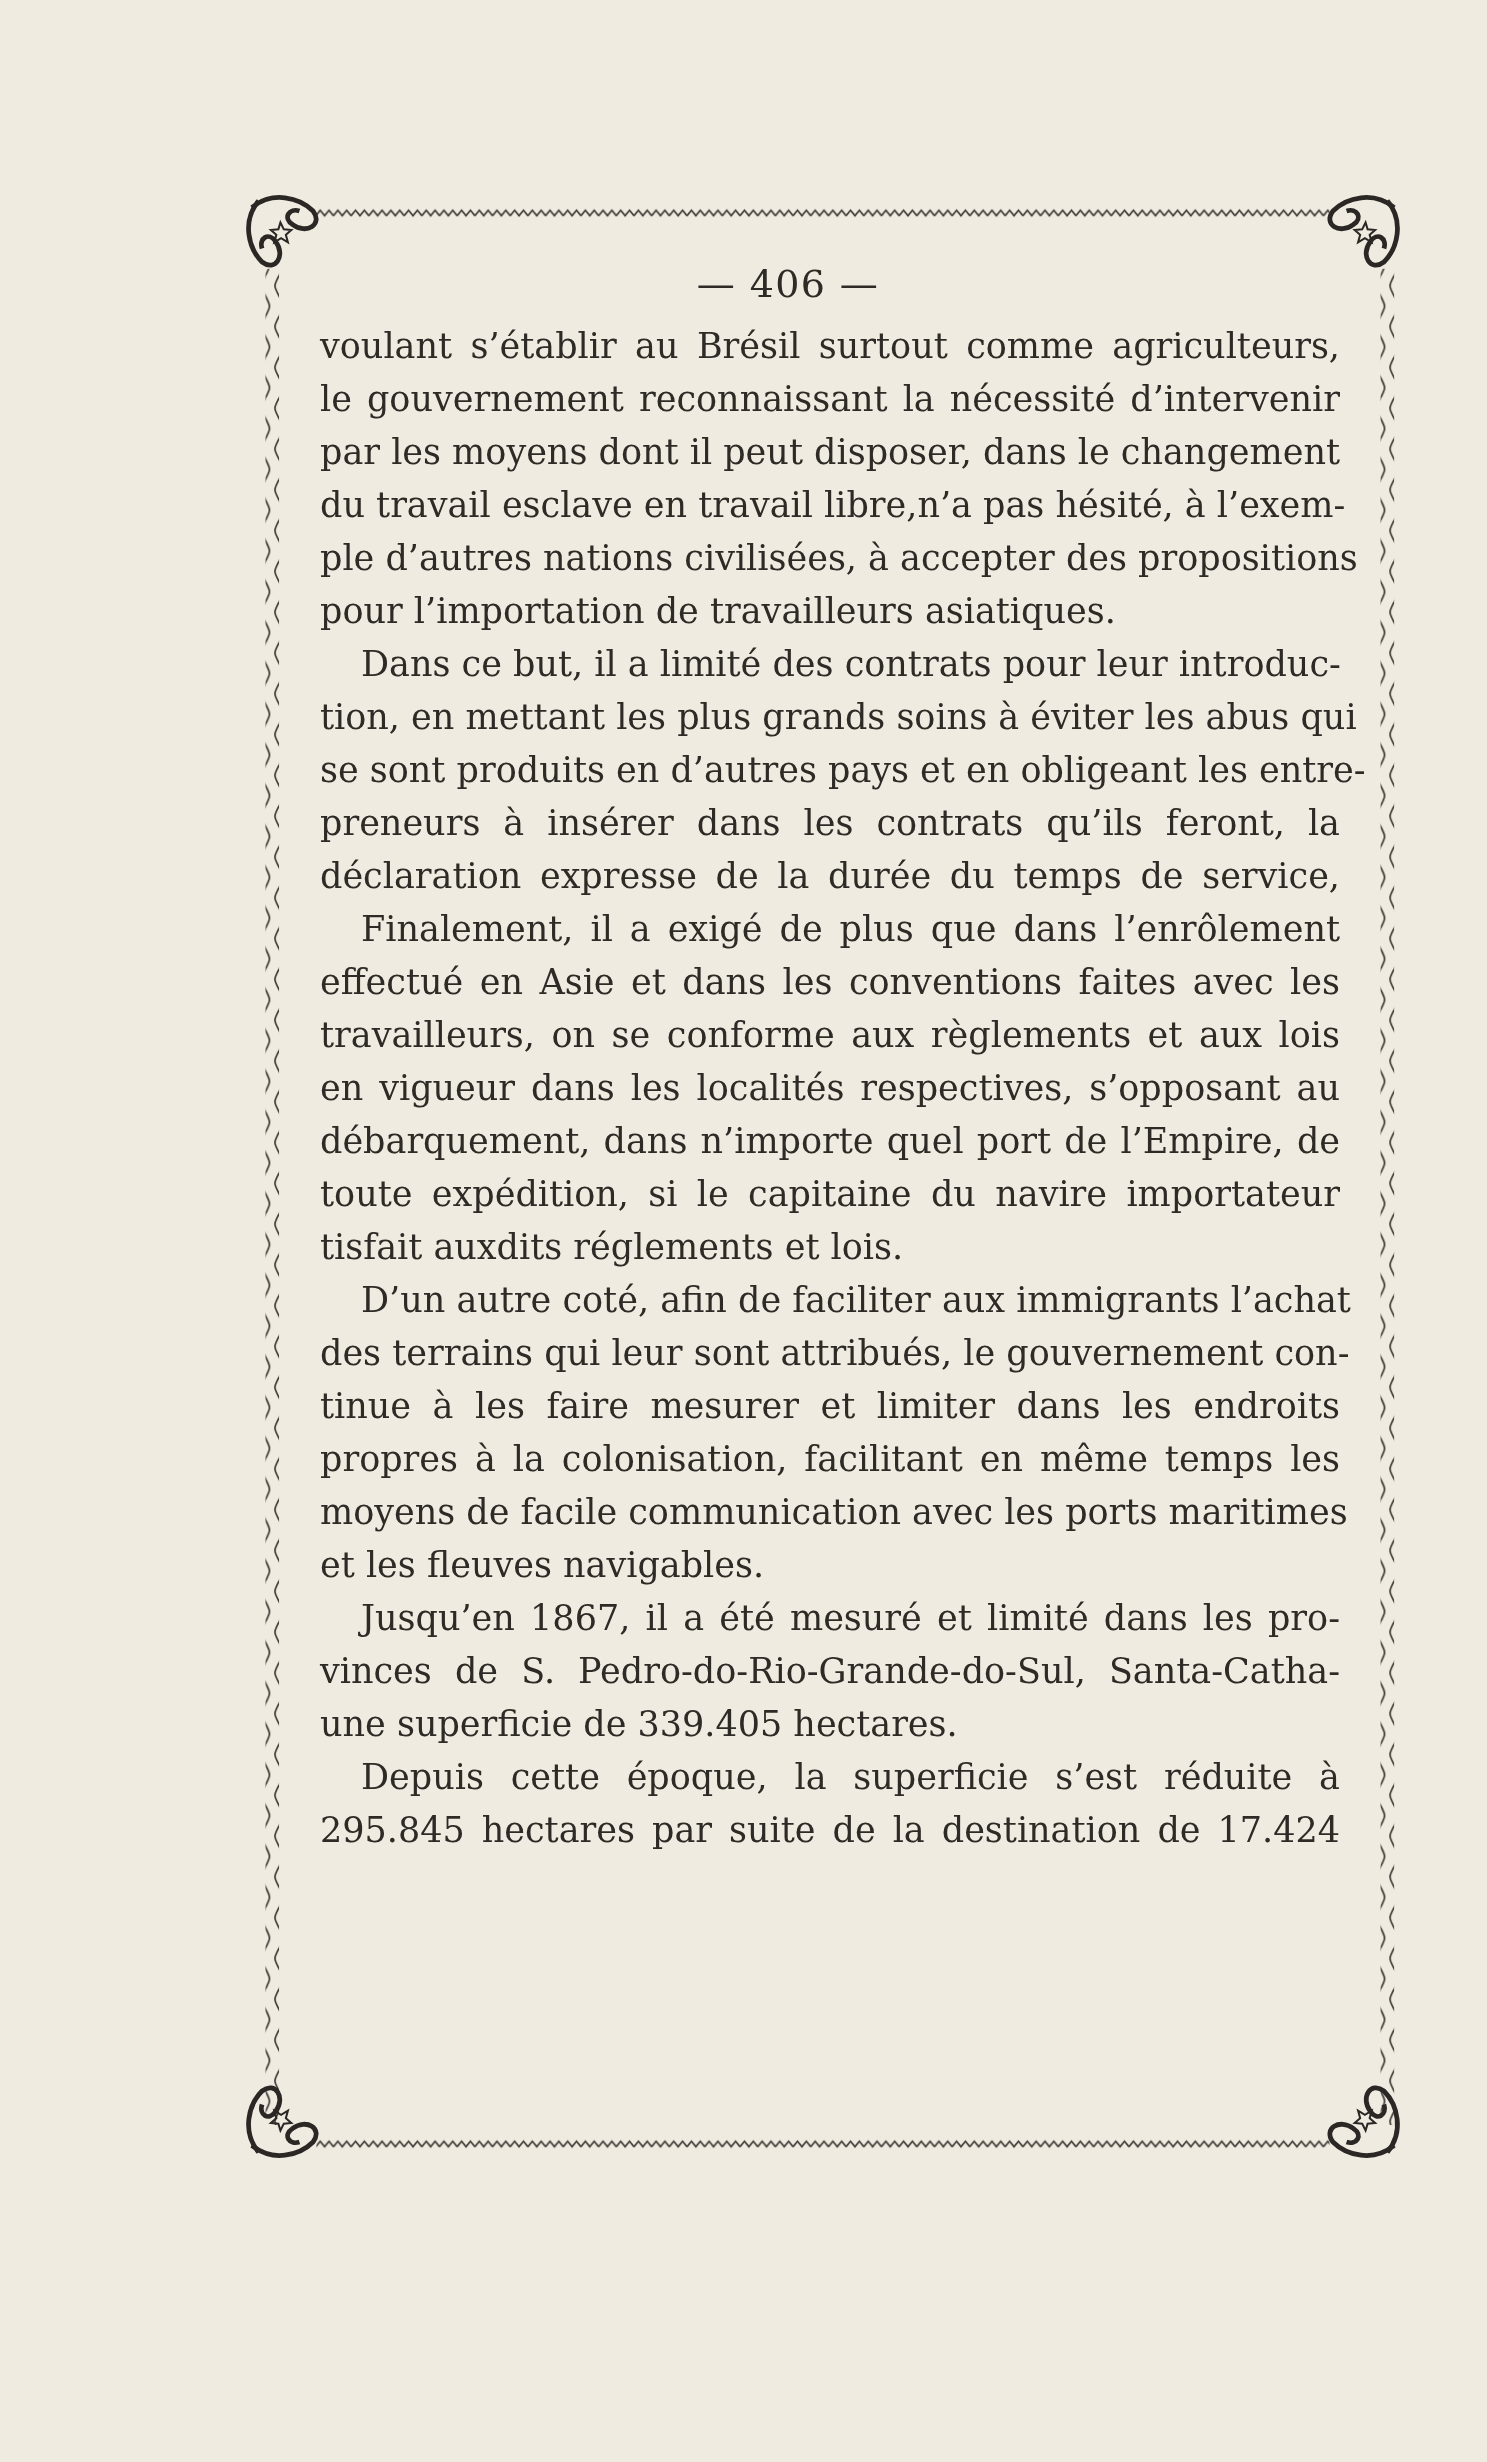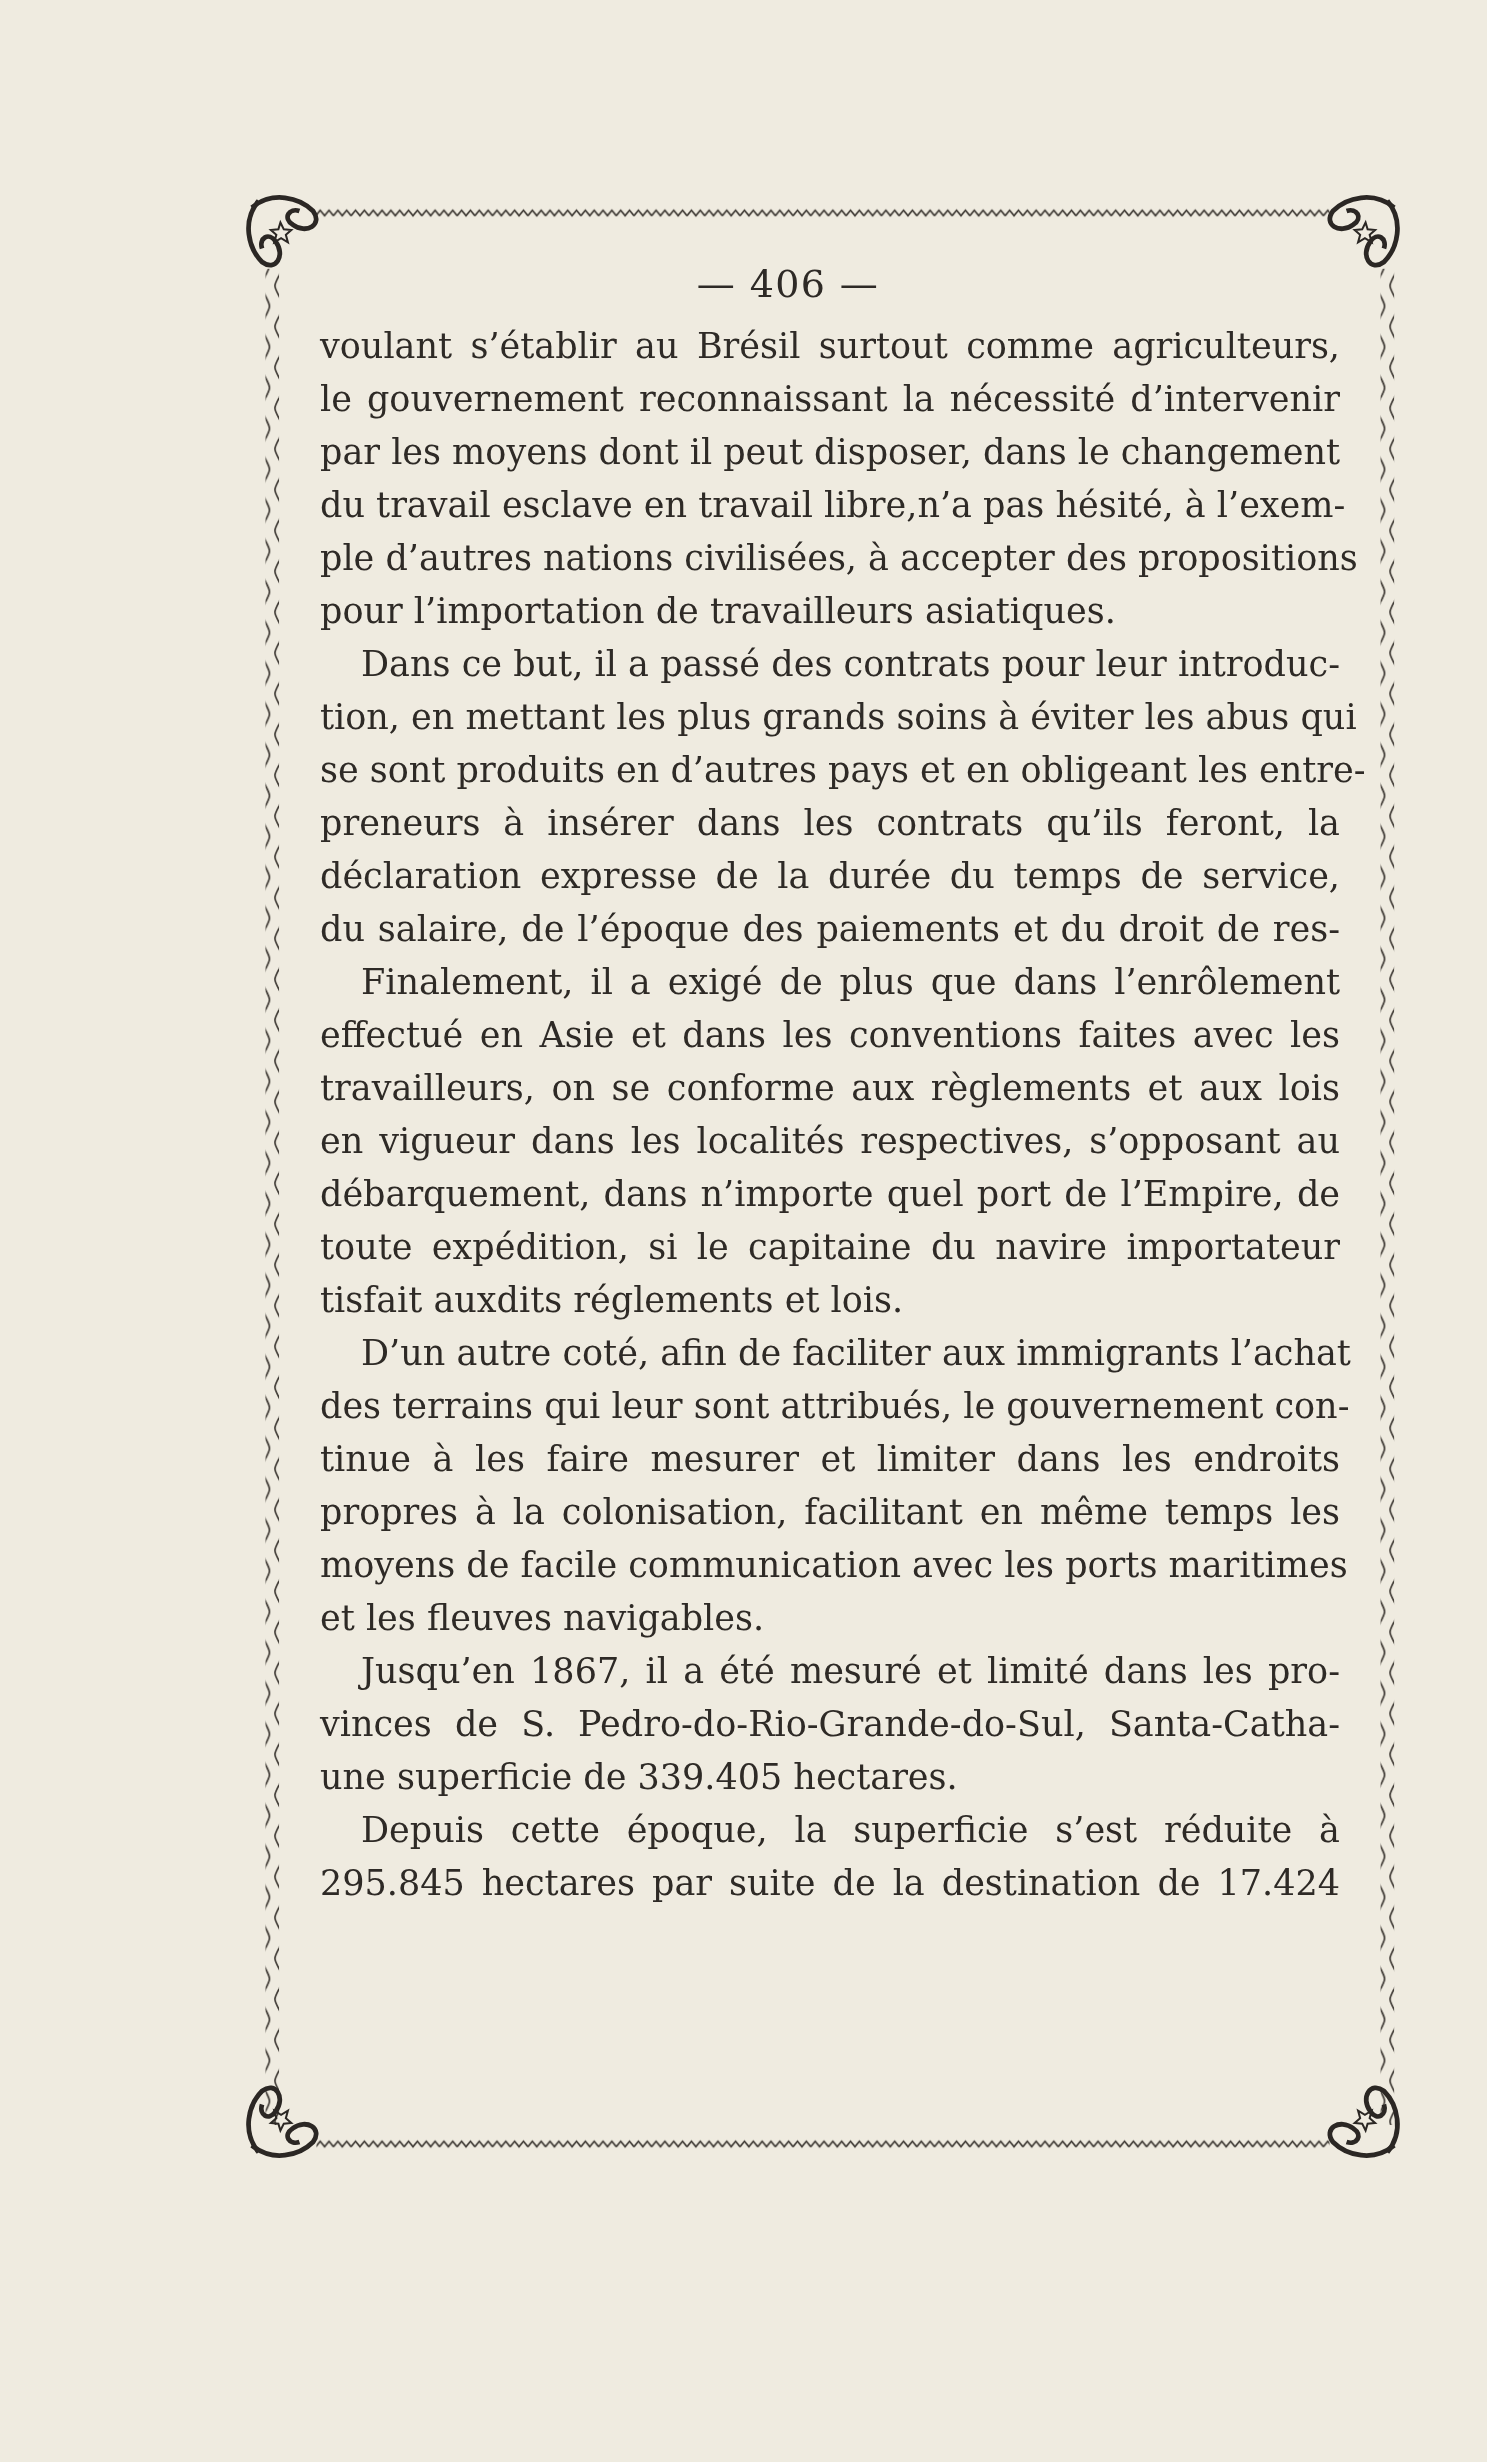--- a/index.html
+++ b/index.html
@@ -69,26 +69,25 @@
   <div class="text-block" id="text-block">
       <div>
         <span class="line">voulant s’établir au Brésil surtout comme agriculteurs,</span>
         <span class="line">le gouvernement reconnaissant la nécessité d’intervenir</span>
         <span class="line">par les moyens dont il peut disposer, dans le changement</span>
         <span class="line">du travail esclave en travail libre,n’a pas hésité, à l’exem-</span>
         <span class="line">ple d’autres nations civilisées, à accepter des propositions</span>
         <span class="line last">pour l’importation de travailleurs asiatiques.</span>
       </div>
       <div>
-        <span class="line indent">Dans ce but, il a passé des contrats pour leur introduc-</span>
+        <span class="line indent">Dans ce but, il a limité des contrats pour leur introduc-</span>
         <span class="line">tion, en mettant les plus grands soins à éviter les abus qui</span>
         <span class="line">se sont produits en d’autres pays et en obligeant les entre-</span>
         <span class="line">preneurs à insérer dans les contrats qu’ils feront, la</span>
         <span class="line">déclaration expresse de la durée du temps de service,</span>
-        <span class="line">du salaire, de l’époque des paiements et du droit de res-</span>
       </div>
       <div>
         <span class="line indent">Finalement, il a exigé de plus que dans l’enrôlement</span>
         <span class="line">effectué en Asie et dans les conventions faites avec les</span>
         <span class="line">travailleurs, on se conforme aux règlements et aux lois</span>
         <span class="line">en vigueur dans les localités respectives, s’opposant au</span>
         <span class="line">débarquement, dans n’importe quel port de l’Empire, de</span>
         <span class="line">toute expédition, si le capitaine du navire importateur</span>
         <span class="line last">tisfait auxdits réglements et lois.</span>
       </div>

